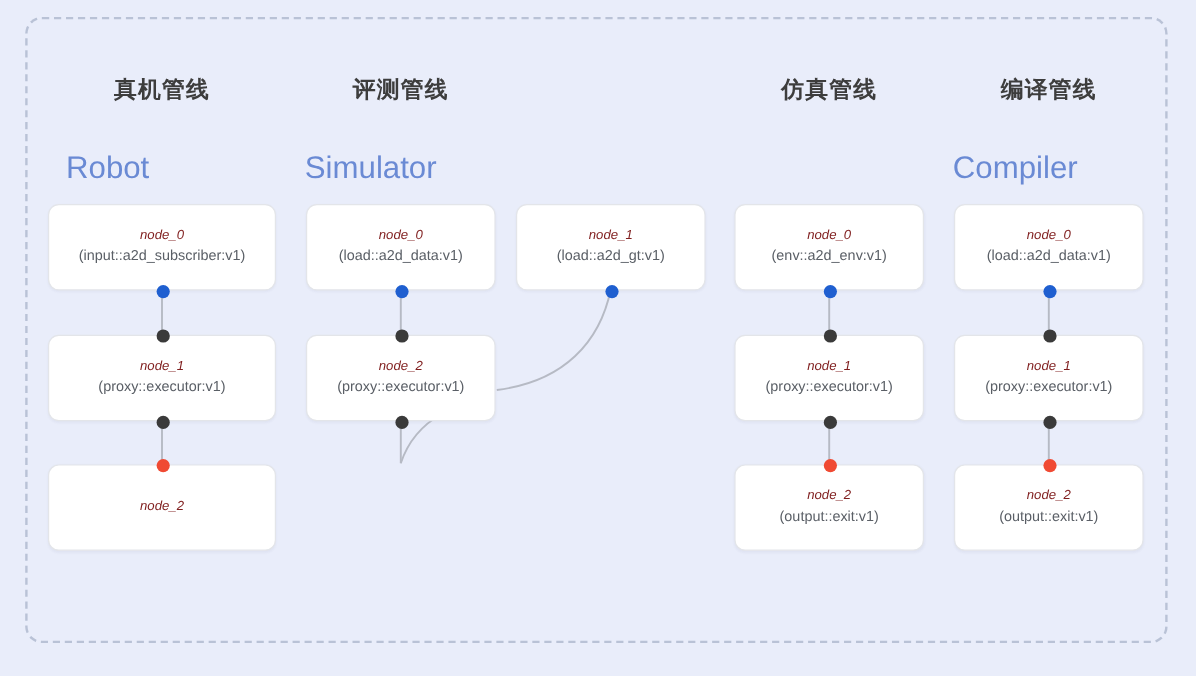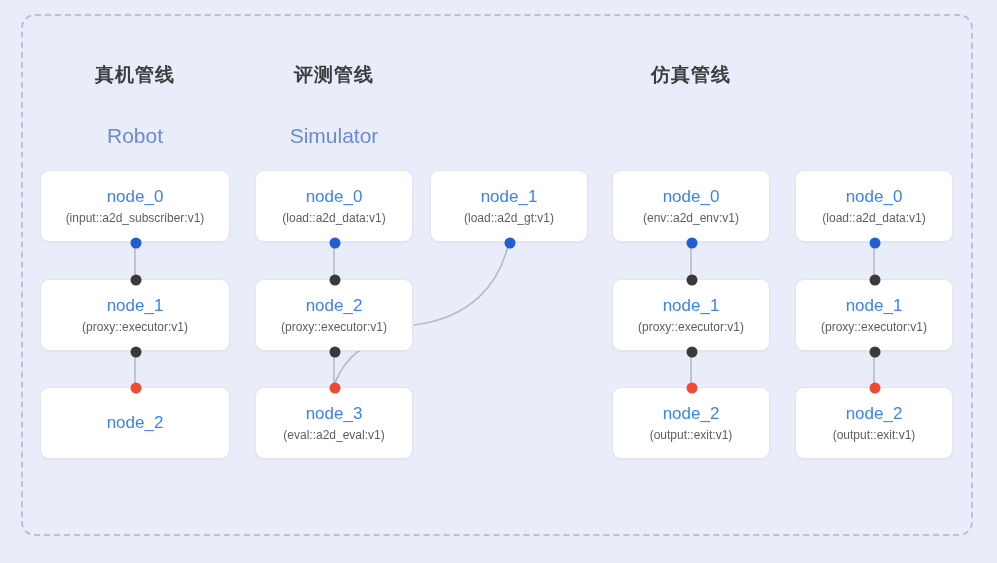--- a/index.html
+++ b/index.html
@@ -45,43 +45,43 @@
     position: absolute;
     text-align: center;
     font-size: 19px;
     font-weight: bold;
     color: #3d3d3d;
     letter-spacing: 1px;
     white-space: nowrap;
   }
   .col-title-en {
     position: absolute;
-    text-align: center;
-    font-size: 21px;
+    font-size: 26px;
     font-weight: normal;
     color: #6a8ad4;
     white-space: nowrap;
   }
   .node-box {
     position: absolute;
     box-sizing: border-box;
     background: #ffffff;
     border: 1px solid #e3e5e9;
     border-radius: 9px;
     box-shadow: 0 1px 2px rgba(50,60,90,0.05);
     display: flex;
     flex-direction: column;
     align-items: center;
     justify-content: center;
     line-height: 1.45;
   }
   .node-name {
-    font-size: 17px;
-    color: #3b82f6;
-    white-space: nowrap;
+    font-size: 11px;
+    color: #7f1d1d;
+    white-space: nowrap;
+    font-style: italic;
   }
   .node-type {
     font-size: 12px;
     color: #5a5f66;
     white-space: nowrap;
   }
   .port {
     position: absolute;
     width: 11px;
     height: 11px;
@@ -114,23 +114,25 @@
     <line x1="691" y1="241" x2="691" y2="277" stroke="#b6bac4" stroke-width="1.6"></line>
     <line x1="691" y1="350" x2="691" y2="386" stroke="#b6bac4" stroke-width="1.6"></line>
 
     <line x1="874" y1="241" x2="874" y2="277" stroke="#b6bac4" stroke-width="1.6"></line>
     <line x1="874" y1="350" x2="874" y2="386" stroke="#b6bac4" stroke-width="1.6"></line>
   </svg>
 
   <div class="col-title-cn" style="left:55px;  top:62px;  width:160px;">真机管线</div>
   <div class="col-title-cn" style="left:254px; top:62px;  width:160px;">评测管线</div>
   <div class="col-title-cn" style="left:611px; top:62px;  width:160px;">仿真管线</div>
+  <div class="col-title-cn" style="left:794px; top:62px;  width:160px;">编译管线</div>
 
   <div class="col-title-en" style="left:55px;  top:124px; width:160px;">Robot</div>
   <div class="col-title-en" style="left:254px; top:124px; width:160px;">Simulator</div>
+  <div class="col-title-en" style="left:794px; top:124px; width:160px;">Compiler</div>
 
   <div class="node-box" style="left:40px; top:170px; width:190px; height:72px;">
     <div class="node-name">node_0</div>
     <div class="node-type">(input::a2d_subscriber:v1)</div>
     <div class="port port-blue" style="left:95px; top:72px;"></div>
   </div>
 
   <div class="node-box" style="left:40px; top:279px; width:190px; height:72px;">
     <div class="node-name">node_1</div>
     <div class="node-type">(proxy::executor:v1)</div>
@@ -155,25 +157,20 @@
     <div class="port port-blue" style="left:79px; top:72px;"></div>
   </div>
 
   <div class="node-box" style="left:255px; top:279px; width:158px; height:72px;">
     <div class="node-name">node_2</div>
     <div class="node-type">(proxy::executor:v1)</div>
     <div class="port port-black" style="left:79px; top:0px;"></div>
     <div class="port port-black" style="left:79px; top:72px;"></div>
   </div>
 
-  <div class="node-box" style="left:255px; top:387px; width:158px; height:72px;">
-    <div class="node-name">node_3</div>
-    <div class="node-type">(eval::a2d_eval:v1)</div>
-    <div class="port port-red" style="left:79px; top:0px;"></div>
-  </div>
 
   <div class="node-box" style="left:612px; top:170px; width:158px; height:72px;">
     <div class="node-name">node_0</div>
     <div class="node-type">(env::a2d_env:v1)</div>
     <div class="port port-blue" style="left:79px; top:72px;"></div>
   </div>
 
   <div class="node-box" style="left:612px; top:279px; width:158px; height:72px;">
     <div class="node-name">node_1</div>
     <div class="node-type">(proxy::executor:v1)</div>

